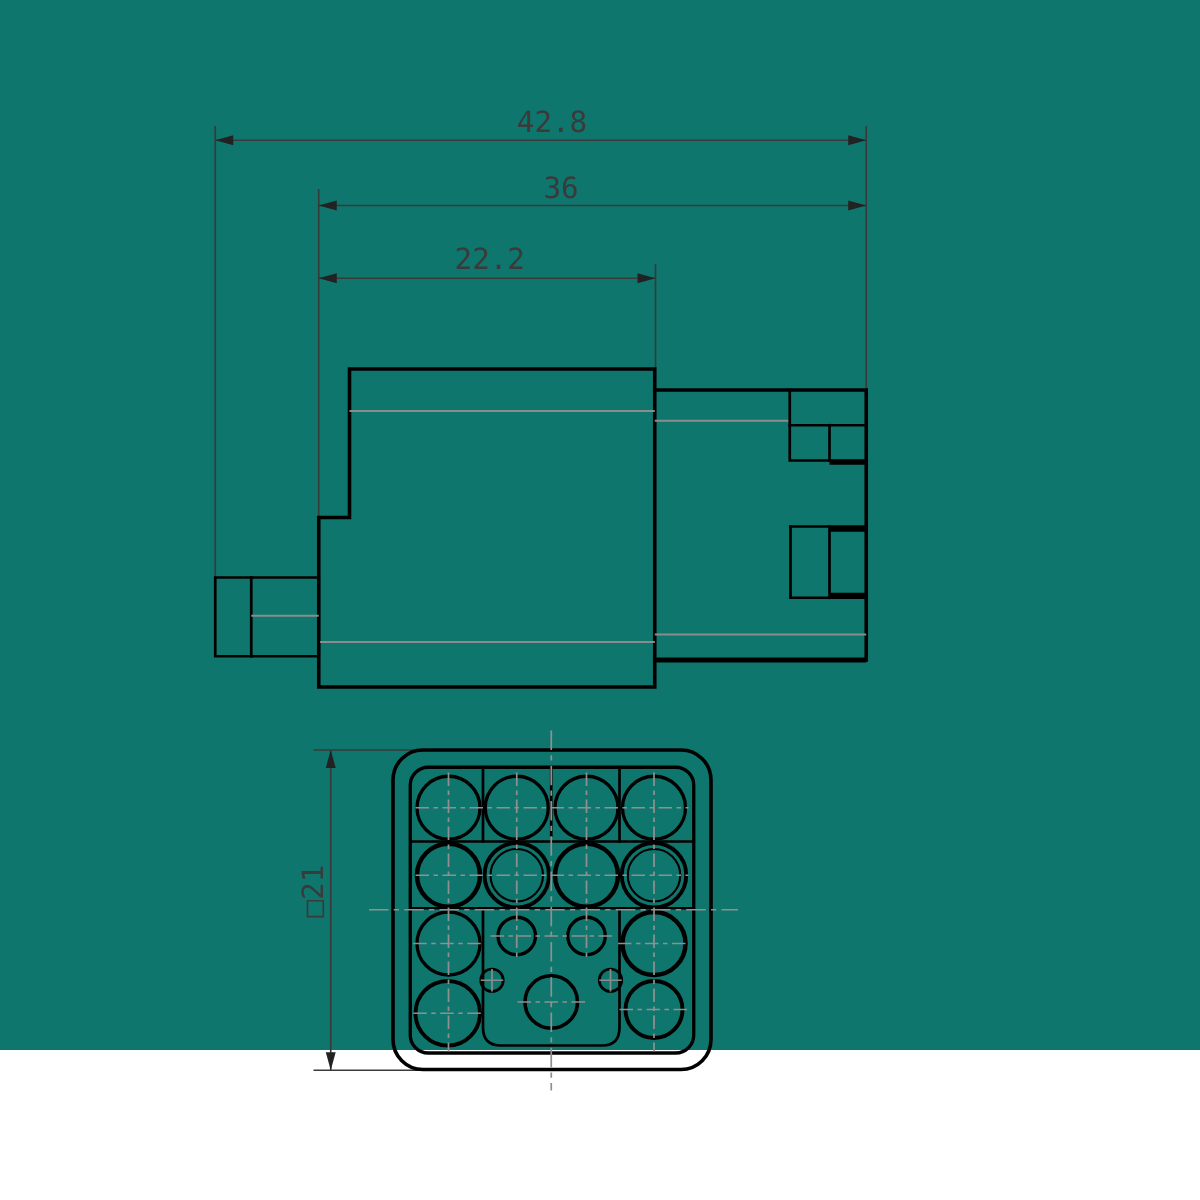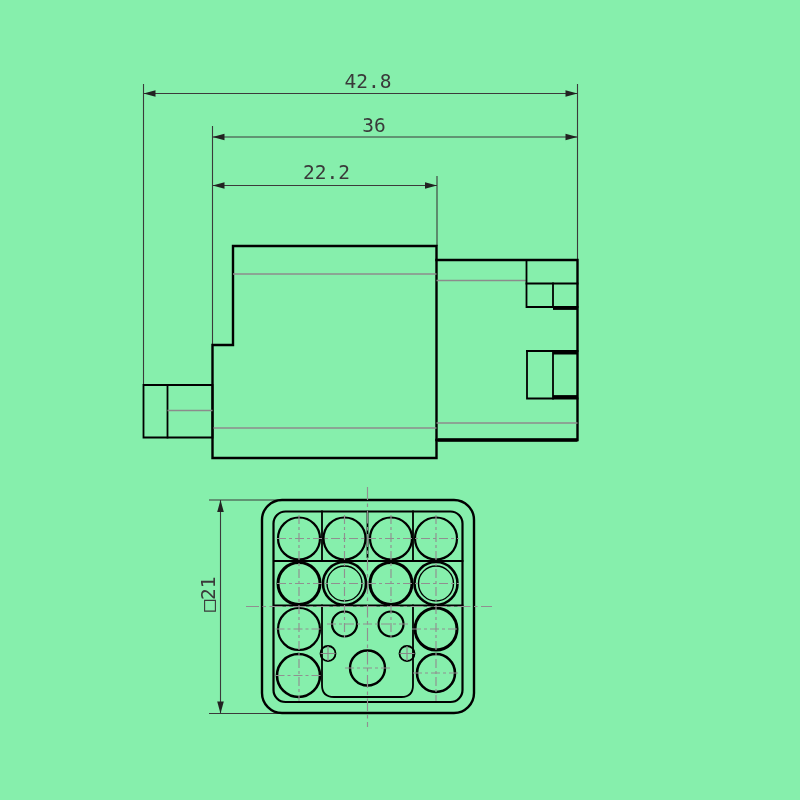--- a/index.html
+++ b/index.html
@@ -1,21 +1,21 @@
 <!DOCTYPE html>
 <html><head>
 <meta charset="utf-8">
 <style>
   html,body{
     margin:0; padding:0;
     background:#ffffff;
     width:800px; height:800px;
     font-family:"DejaVu Sans Mono", monospace;
   }
-  .canvas{ width:800px; height:800px; background:#86efac; }
+  .canvas{ width:800px; height:700px; background:#0f766e; }
   svg{ display:block; }
   .thick   { stroke:#000000; stroke-width:2.4; fill:none; stroke-linecap:square; }
   .xthick  { stroke:#000000; stroke-width:3.4; fill:none; stroke-linecap:butt; }
   .med     { stroke:#000000; stroke-width:1.8; fill:none; stroke-linecap:square; }
   .thin    { stroke:#8c8c8c; stroke-width:1.3; fill:none; }
   .dim     { stroke:#3a3a3a; stroke-width:1.1; fill:none; }
   .arrow   { fill:#222222; stroke:none; }
   .cline   { stroke:#909090; stroke-width:1.15; fill:none; stroke-dasharray:13 3.5 3.5 3.5; }
   .cline2  { stroke:#909090; stroke-width:1.15; fill:none; stroke-dasharray:9 3 3 3; }
   .ccross  { stroke:#8a8a8a; stroke-width:1.15; fill:none; }

